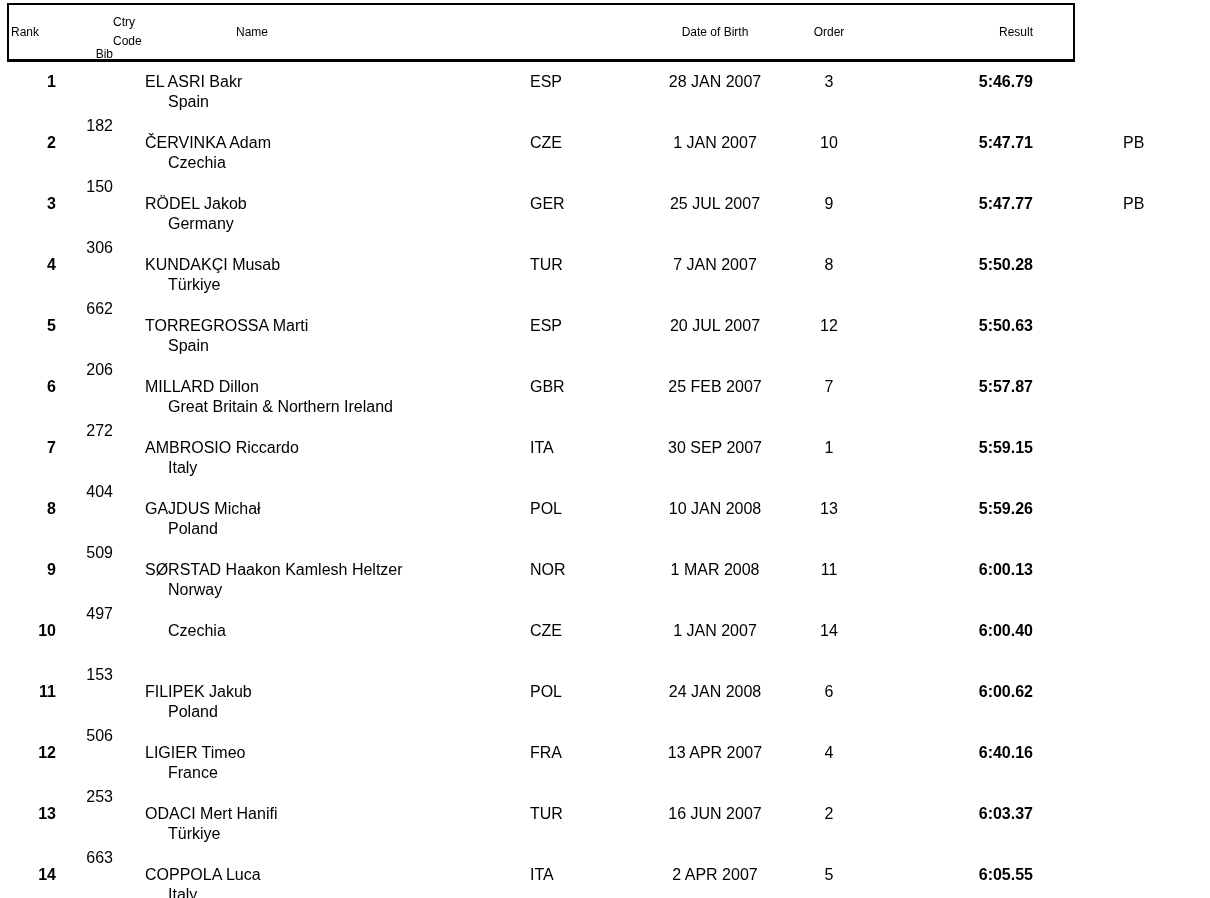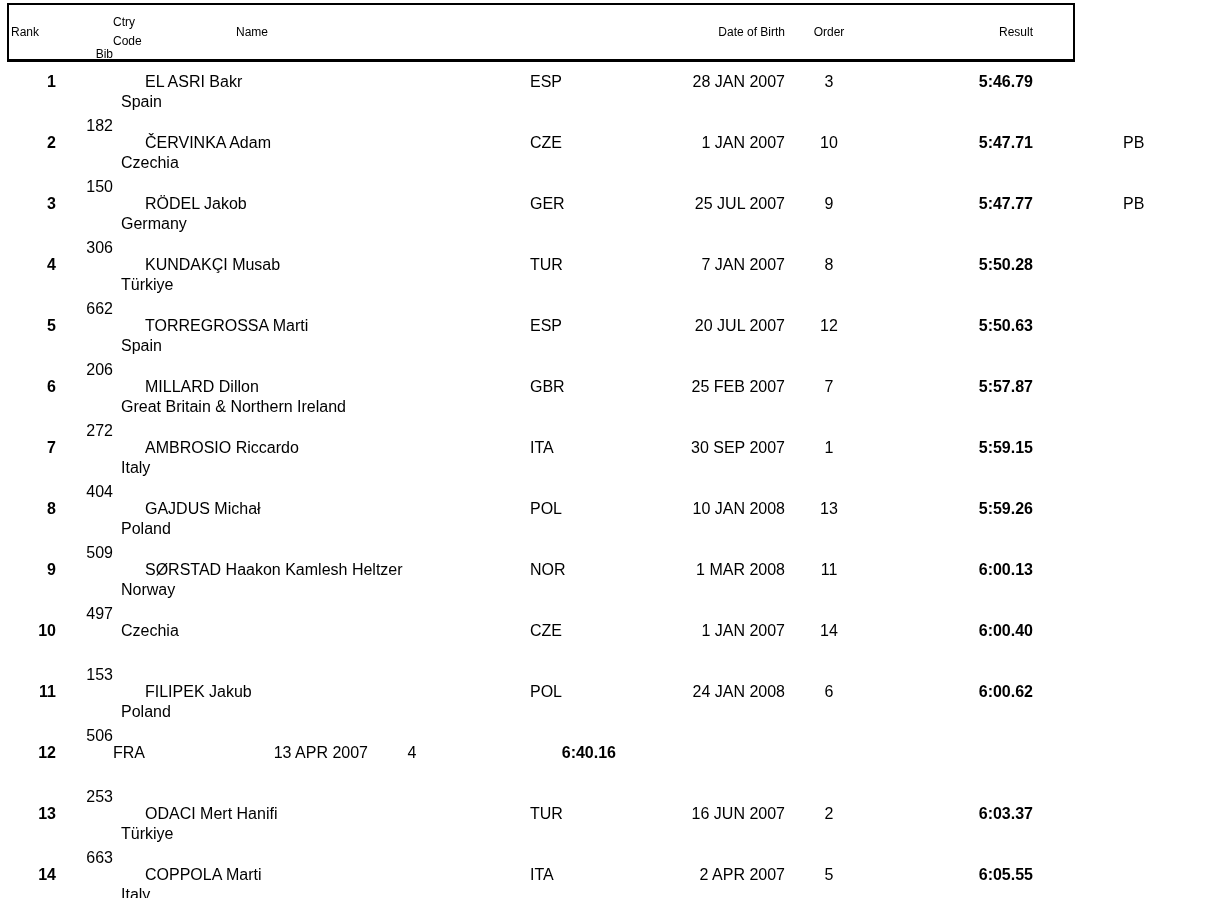--- a/index.html
+++ b/index.html
@@ -39,34 +39,34 @@
     font-size: 16px;
     line-height: 20px;
   }
 
   
   .c { box-sizing: border-box; flex: none; }
   .c-rank   { width: 47px;  text-align: right; }
   .c-bib    { width: 57px;  text-align: right; margin-top: 44px; }
   .c-name   { width: 417px; padding-left: 8px; text-align: left; }
   .c-ctry   { width: 115px; text-align: left; }
-  .c-dob    { width: 140px; text-align: right; }
+  .c-dob    { width: 140px; text-align: center; }
   .c-order  { width: 88px;  text-align: center; }
   .c-result { width: 160px; text-align: right; }
   .c-pb     { width: 170px; padding-left: 90px; text-align: left; }
 
   
   .header-box .c-rank { text-align: left; padding-left: 2px; }
   .header-box .c-ctry .hdr-line { display: block; line-height: 19px; }
 
   
   .row .c-rank   { font-weight: bold; }
   .row .c-result { font-weight: bold; }
   .athlete { display: block; font-weight: normal; margin-left: 24px; }
-  .country { display: block; font-weight: normal; }
+  .country { display: block; font-weight: normal; margin-left: 47px; }
 </style>
 </head>
 <body>
 
 <div class="page">
 
   <div class="header-box">
     <div class="c c-rank">Rank</div>
     <div class="c c-bib">Bib</div>
     <div class="c c-ctry">
@@ -230,20 +230,24 @@
     <div class="c c-ctry">POL</div>
     <div class="c c-dob">24 JAN 2008</div>
     <div class="c c-order">6</div>
     <div class="c c-result">6:00.62</div>
     <div class="c c-pb"></div>
   </div>
 
   <div class="row">
     <div class="c c-rank">12</div>
     <div class="c c-bib">253</div>
+    <div class="c c-name">
+      <span class="athlete">LIGIER Timeo</span>
+      <span class="country">France</span>
+    </div>
     <div class="c c-ctry">FRA</div>
     <div class="c c-dob">13 APR 2007</div>
     <div class="c c-order">4</div>
     <div class="c c-result">6:40.16</div>
     <div class="c c-pb"></div>
   </div>
 
   <div class="row">
     <div class="c c-rank">13</div>
     <div class="c c-bib">663</div>
@@ -255,21 +259,21 @@
     <div class="c c-dob">16 JUN 2007</div>
     <div class="c c-order">2</div>
     <div class="c c-result">6:03.37</div>
     <div class="c c-pb"></div>
   </div>
 
   <div class="row">
     <div class="c c-rank">14</div>
     <div class="c c-bib">413</div>
     <div class="c c-name">
-      <span class="athlete">COPPOLA Marti</span>
+      <span class="athlete">COPPOLA Luca</span>
       <span class="country">Italy</span>
     </div>
     <div class="c c-ctry">ITA</div>
     <div class="c c-dob">2 APR 2007</div>
     <div class="c c-order">5</div>
     <div class="c c-result">6:05.55</div>
     <div class="c c-pb"></div>
   </div>
 </div>
 

